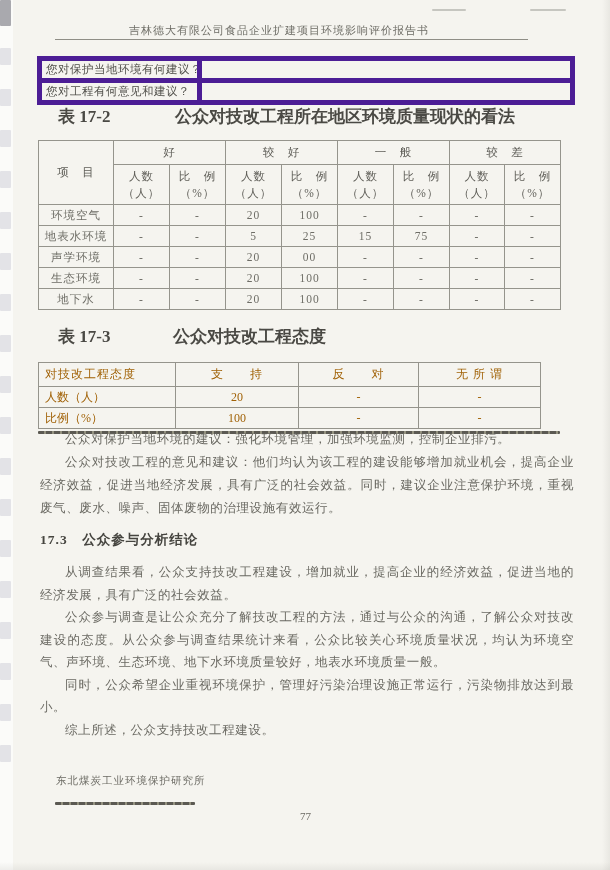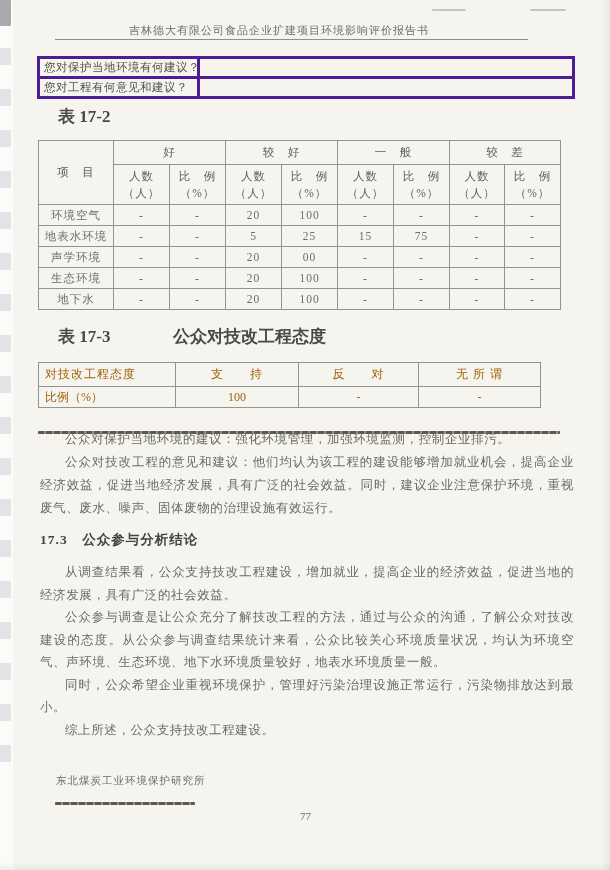--- a/index.html
+++ b/index.html
@@ -25,21 +25,21 @@
 
   .header-title{
     position:absolute;top:23px;left:39px;width:480px;
     text-align:center;font-size:11px;letter-spacing:1px;color:#6e6d66;
     white-space:nowrap;
   }
   .header-rule{position:absolute;top:39px;left:55px;width:473px;height:1px;background:#8f8e86;}
 
   
   .qtable{position:absolute;left:37px;top:56px;width:538px;border-collapse:collapse;table-layout:fixed;}
-  .qtable td{border:3px solid #4c1d95;height:17px;font-size:11.5px;color:#504f4a;
+  .qtable td{border:5px solid #4c1d95;height:17px;font-size:11.5px;color:#504f4a;
     padding:0 4px;letter-spacing:0.5px;white-space:nowrap;overflow:hidden;}
   .qtable td.blank{background:transparent;}
 
   .caption{position:absolute;left:58px;width:500px;font-size:17px;font-weight:bold;color:#4a4944;white-space:nowrap;}
   .caption .cap-title{position:absolute;left:115px;width:344px;text-align:center;}
   .cap2 .cap-title{position:absolute;left:115px;width:344px;text-align:left;}
 
   table.t2{position:absolute;left:38px;top:140px;width:522px;border-collapse:collapse;table-layout:fixed;}
   table.t2 td{border:1px solid #95948c;font-size:11.5px;color:#5f5e58;text-align:center;
     padding:0;letter-spacing:1px;overflow:hidden;}
@@ -116,20 +116,21 @@
     </tr>
     <tr>
       <td>您对工程有何意见和建议？</td>
       <td class="blank"></td>
     </tr>
   </tbody>
     </table>
 
   <div class="caption" style="top:105px">
     <span>表 17-2</span>
+    <span class="cap-title">公众对技改工程所在地区环境质量现状的看法</span>
   </div>
 
   <table class="t2">
     <colgroup>
       <col style="width:75px">
       <col style="width:56px">
         <col style="width:56px">
       <col style="width:56px">
         <col style="width:56px">
       <col style="width:56px">
@@ -250,20 +251,26 @@
         <col style="width:122px">
     </colgroup>
     <tbody>
         <tr class="hd">
       <td>对技改工程态度</td>
       <td class="c">支　　持</td>
       <td class="c">反　　对</td>
       <td class="c">无 所 谓</td>
     </tr>
     <tr class="rw">
+      <td>人数（人）</td>
+      <td class="c">20</td>
+      <td class="c">-</td>
+      <td class="c">-</td>
+    </tr>
+    <tr class="rw">
       <td>比例（%）</td>
       <td class="c">100</td>
       <td class="c">-</td>
       <td class="c">-</td>
     </tr>
   </tbody>
     </table>
   <div class="heavy-line" style="left:38px;top:431px;width:522px"></div>
 
   <div class="para-block" style="top:428px">

